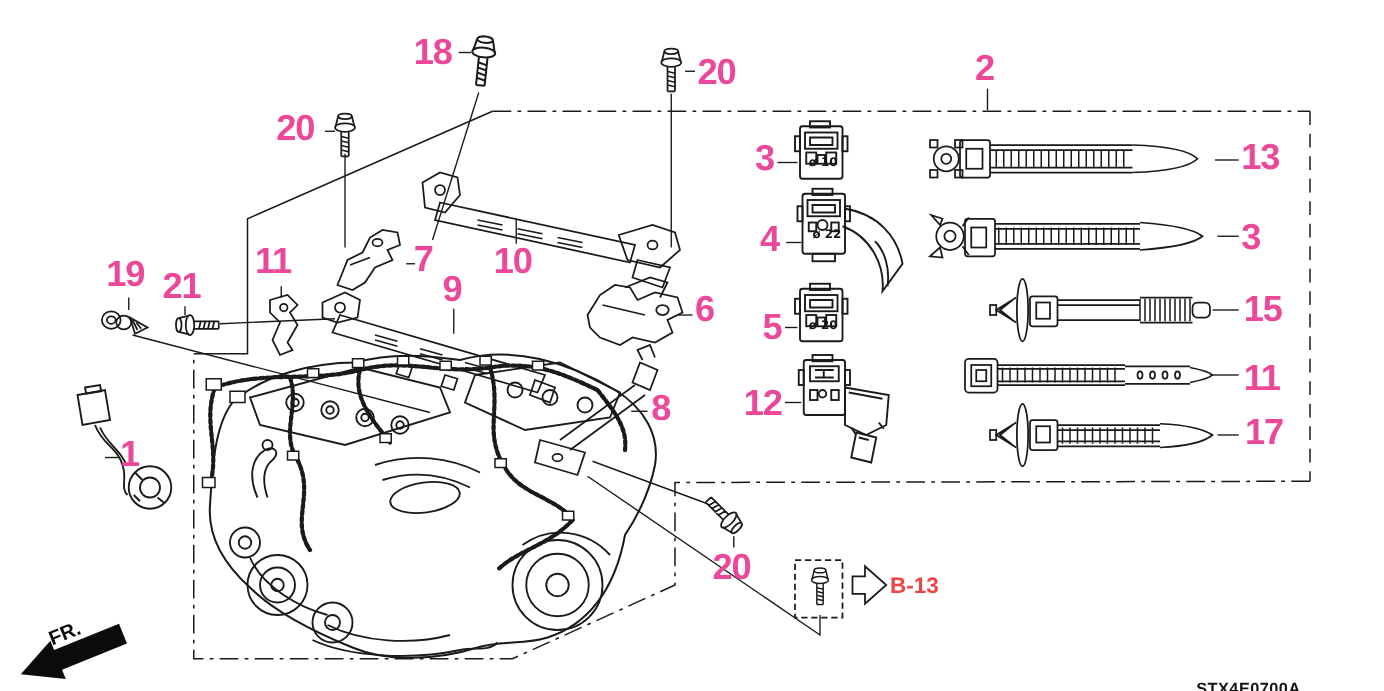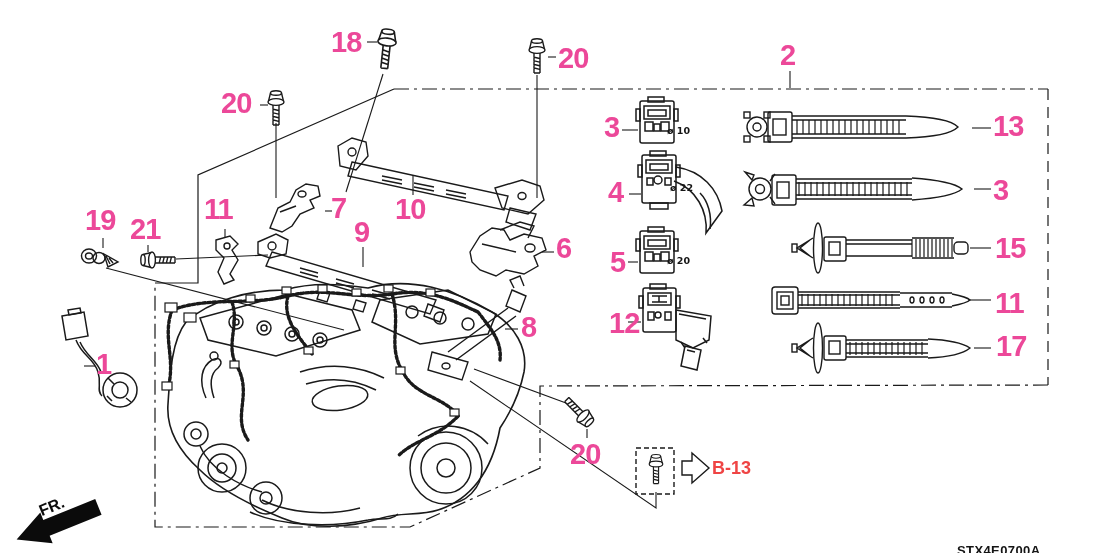--- a/index.html
+++ b/index.html
@@ -2,21 +2,21 @@
 <html><head>
 <meta charset="utf-8">
 <style>
   html,body{margin:0;padding:0;background:#ffffff;}
   .stage{position:relative;width:1107px;height:553px;background:#ffffff;
          font-family:"Liberation Sans",sans-serif;overflow:hidden;}
   .stage svg{position:absolute;left:0;top:0;}
   .callout{position:absolute;color:#ec4899;font-weight:bold;font-size:29px;line-height:1;
            letter-spacing:-1px;white-space:nowrap;}
   .conn-size{position:absolute;color:#151515;font-weight:bold;font-size:9.5px;line-height:1;
-             font-family:"DejaVu Sans",sans-serif;white-space:nowrap;margin-left:20px;}
+             font-family:"DejaVu Sans",sans-serif;white-space:nowrap;}
   .bref{position:absolute;color:#ef4444;font-weight:bold;font-size:18px;line-height:1;
         letter-spacing:0px;white-space:nowrap;}
   .code{position:absolute;color:#141414;font-weight:bold;font-size:13px;line-height:1;
         letter-spacing:0.4px;white-space:nowrap;}
 </style>
 </head>
 <body>
 
 <div class="stage">
 
@@ -338,21 +338,21 @@
 <div class="callout" style="left:780px;top:41px">2</div>
 <div class="callout" style="left:604px;top:113px">3</div>
 <div class="callout" style="left:608px;top:178px">4</div>
 <div class="callout" style="left:610px;top:248px">5</div>
 <div class="callout" style="left:556px;top:234px">6</div>
 <div class="callout" style="left:331px;top:194px">7</div>
 <div class="callout" style="left:521px;top:313px">8</div>
 <div class="callout" style="left:354px;top:218px">9</div>
 <div class="callout" style="left:395px;top:195px">10</div>
 <div class="callout" style="left:204px;top:195px">11</div>
-<div class="callout" style="left:609px;top:309px">12</div>
+<div class="callout" style="left:595px;top:309px">12</div>
 <div class="callout" style="left:993px;top:112px">13</div>
 <div class="callout" style="left:993px;top:176px">3</div>
 <div class="callout" style="left:995px;top:234px">15</div>
 <div class="callout" style="left:995px;top:289px">11</div>
 <div class="callout" style="left:996px;top:332px">17</div>
 <div class="callout" style="left:331px;top:28px">18</div>
 <div class="callout" style="left:85px;top:206px">19</div>
 <div class="callout" style="left:221px;top:89px">20</div>
 <div class="callout" style="left:558px;top:44px">20</div>
 <div class="callout" style="left:570px;top:440px">20</div>

